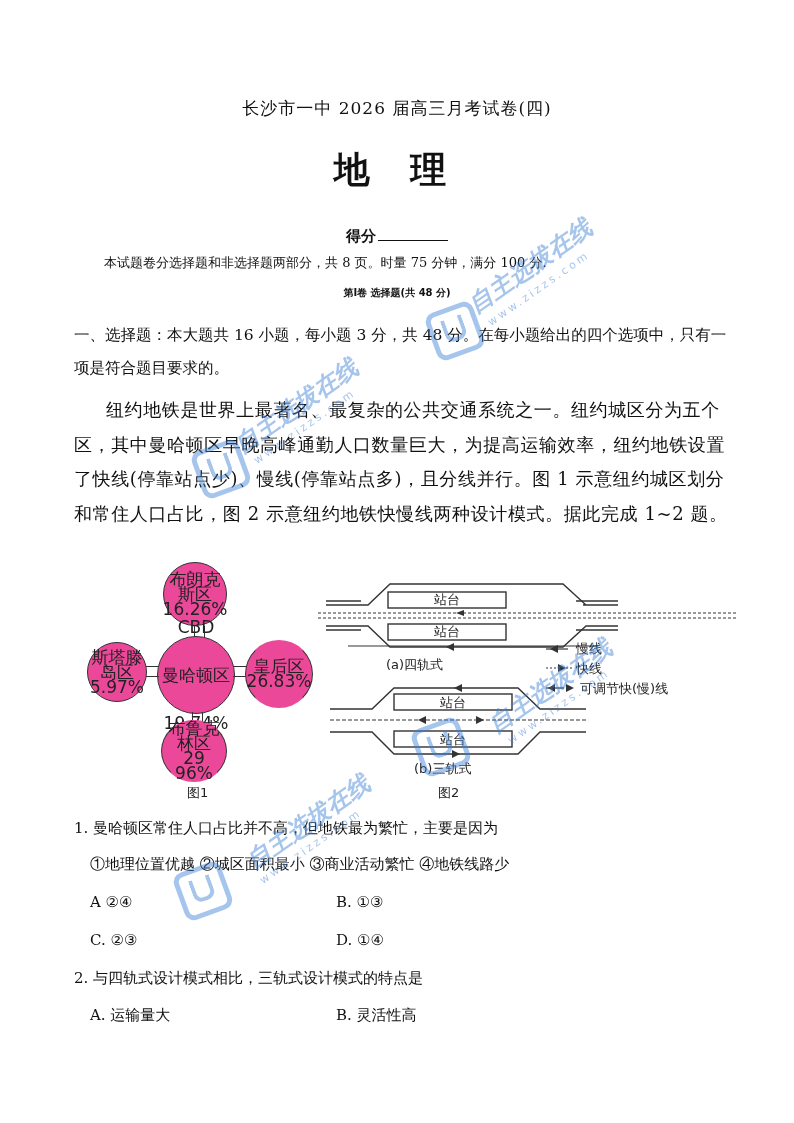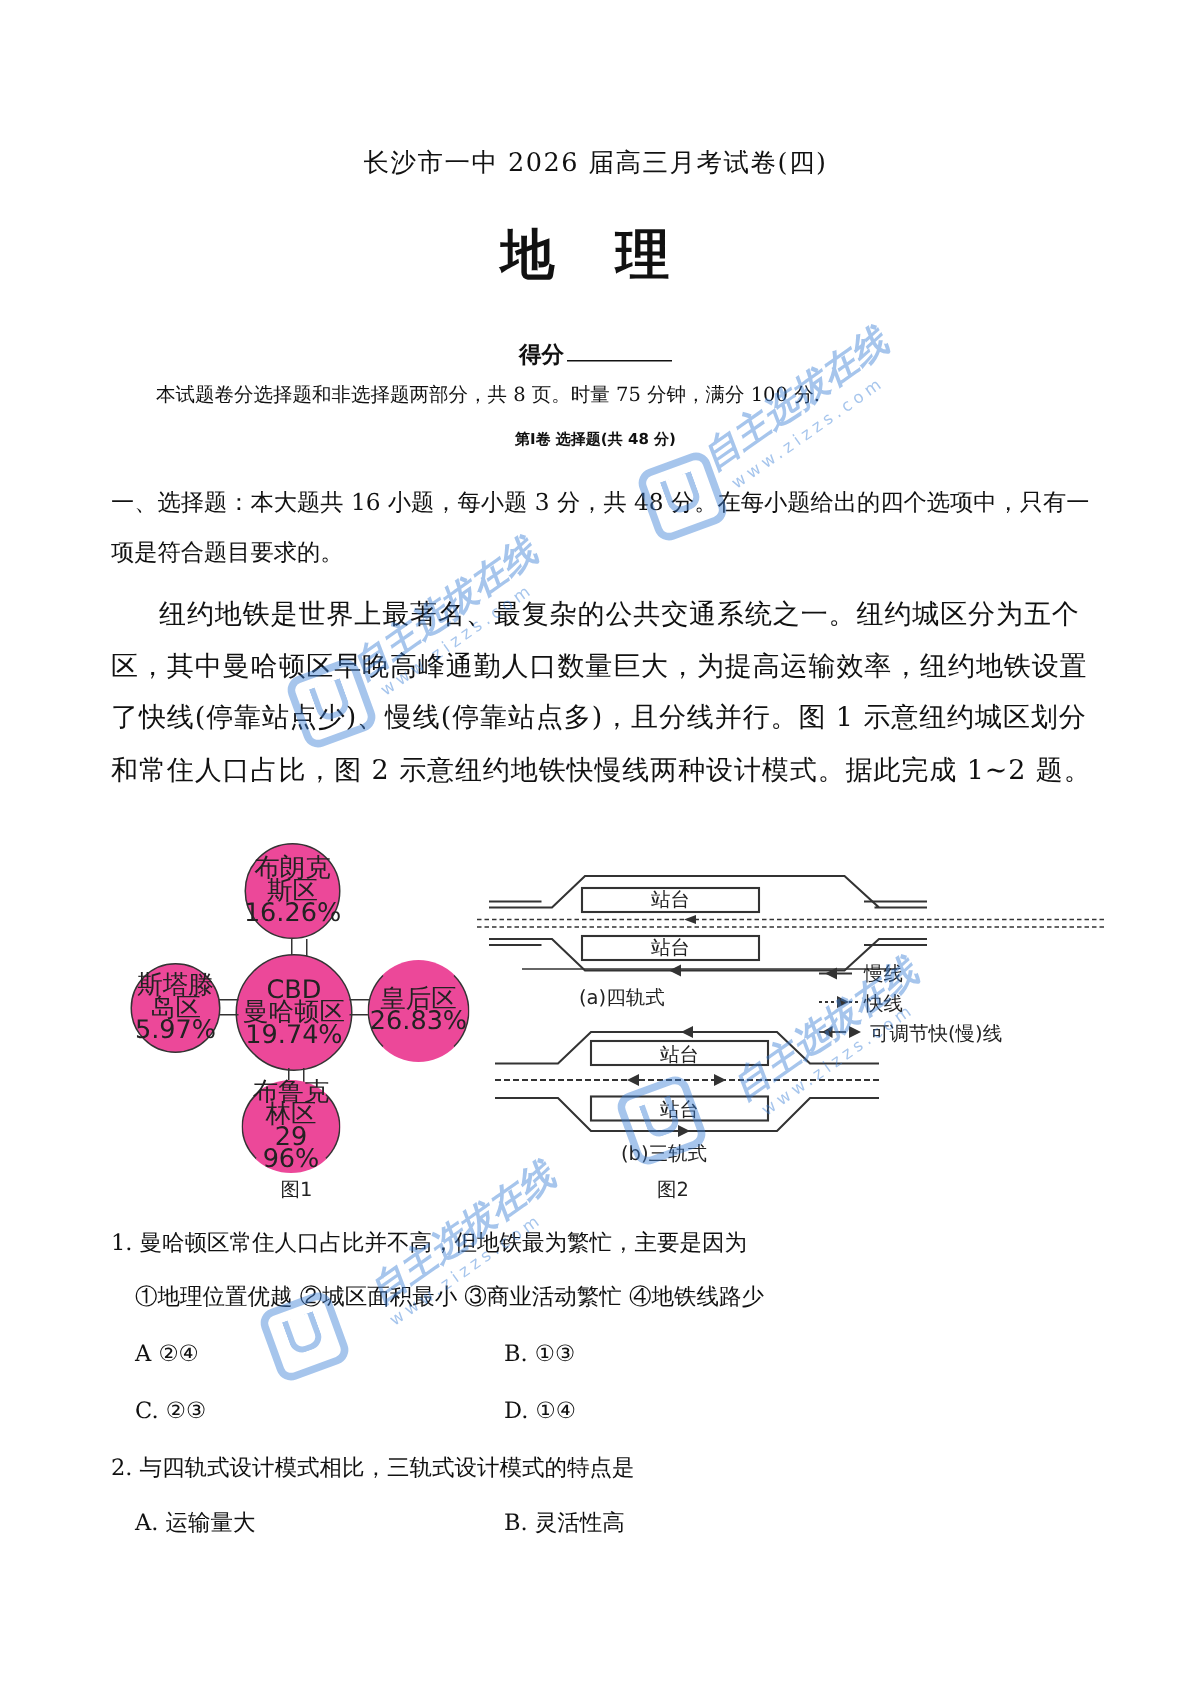--- a/index.html
+++ b/index.html
@@ -39,21 +39,21 @@
 <div class="abs section-head">一、选择题：本大题共 16 小题，每小题 3 分，共 48 分。在每小题给出的四个选项中，只有一项是符合题目要求的。</div>
 <div class="abs passage">纽约地铁是世界上最著名、最复杂的公共交通系统之一。纽约城区分为五个区，其中曼哈顿区早晚高峰通勤人口数量巨大，为提高运输效率，纽约地铁设置了快线(停靠站点少)、慢线(停靠站点多)，且分线并行。图 1 示意纽约城区划分和常住人口占比，图 2 示意纽约地铁快慢线两种设计模式。据此完成 1~2 题。</div>
 
 <div class="abs fig" style="left:85px;top:558px;width:240px;height:250px;">
   <div class="district" style="left:78px;top:4px;width:62px;height:62px;">
     <span>布朗克</span>
     <span>斯区</span>
     <span>16.26%</span>
   </div>
   <div class="bridge-v" style="left:109px;top:68px;height:12px;"></div>
-  <div class="district" style="left:72px;top:78px;width:76px;height:76px;">
+  <div class="district" style="left:72px;top:78px;width:76px;height:76px;gap:33px;">
     <span>CBD</span>
     <span>曼哈顿区</span>
     <span>19.74%</span>
   </div>
   <div class="bridge-h" style="left:58px;top:108px;width:16px;"></div>
   <div class="district" style="left:2px;top:84px;width:58px;height:58px;">
     <span>斯塔滕</span>
     <span>岛区</span>
     <span>5.97%</span>
   </div>

